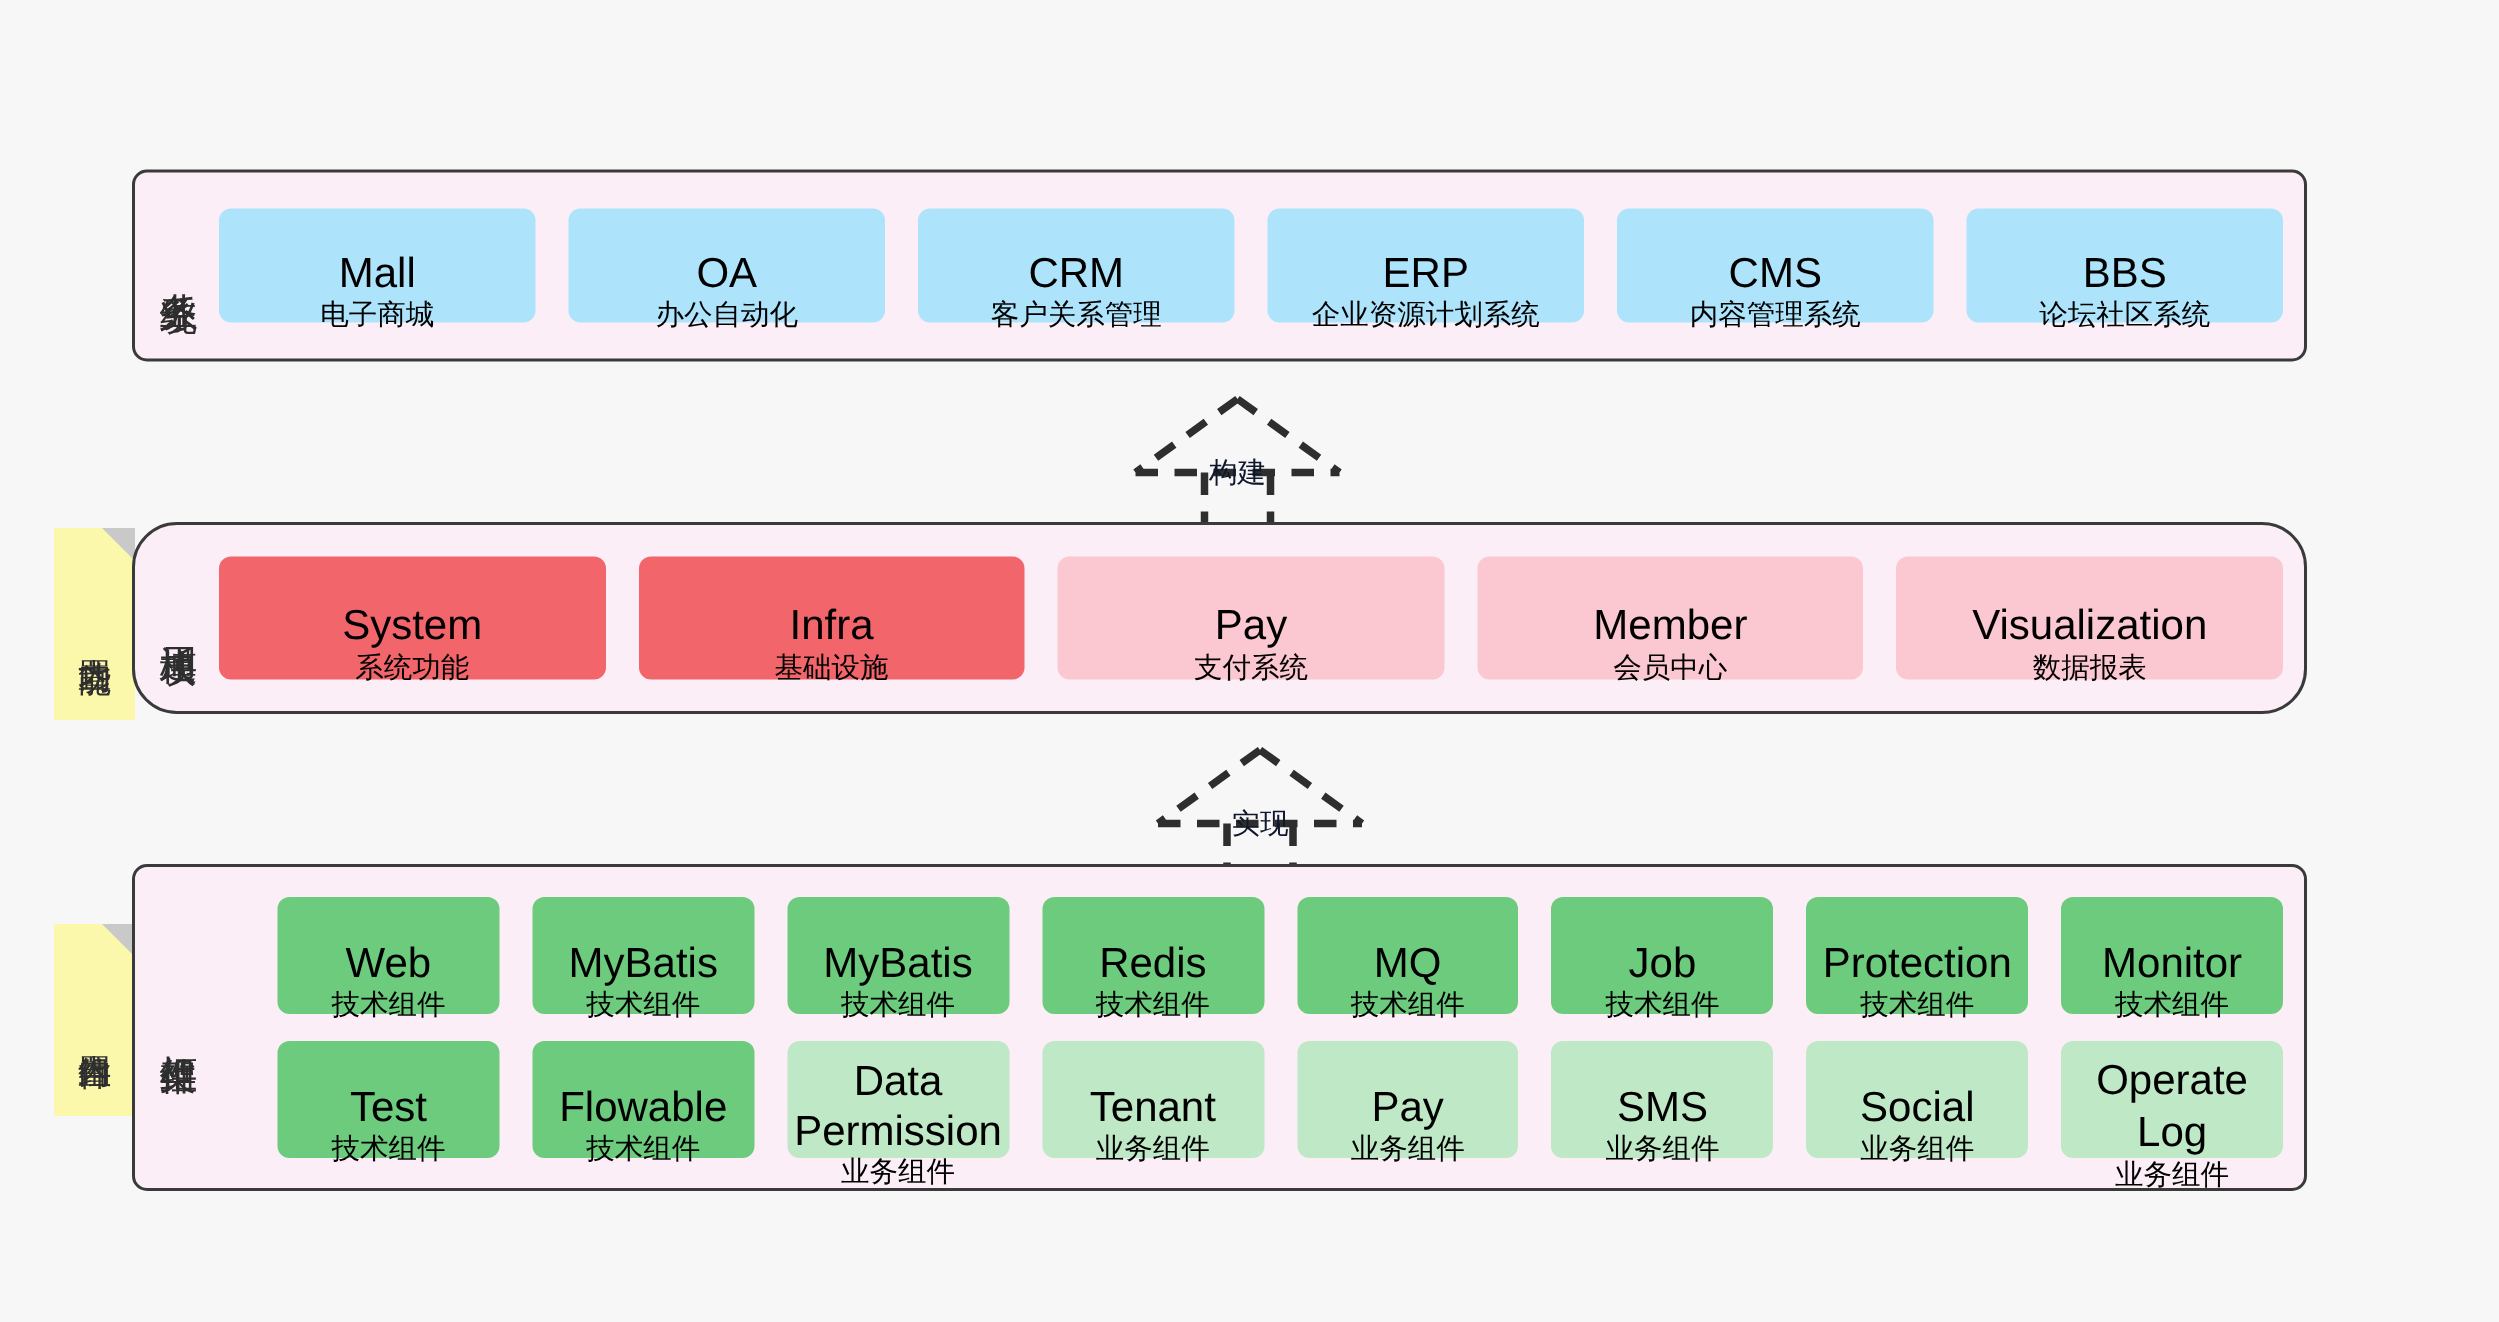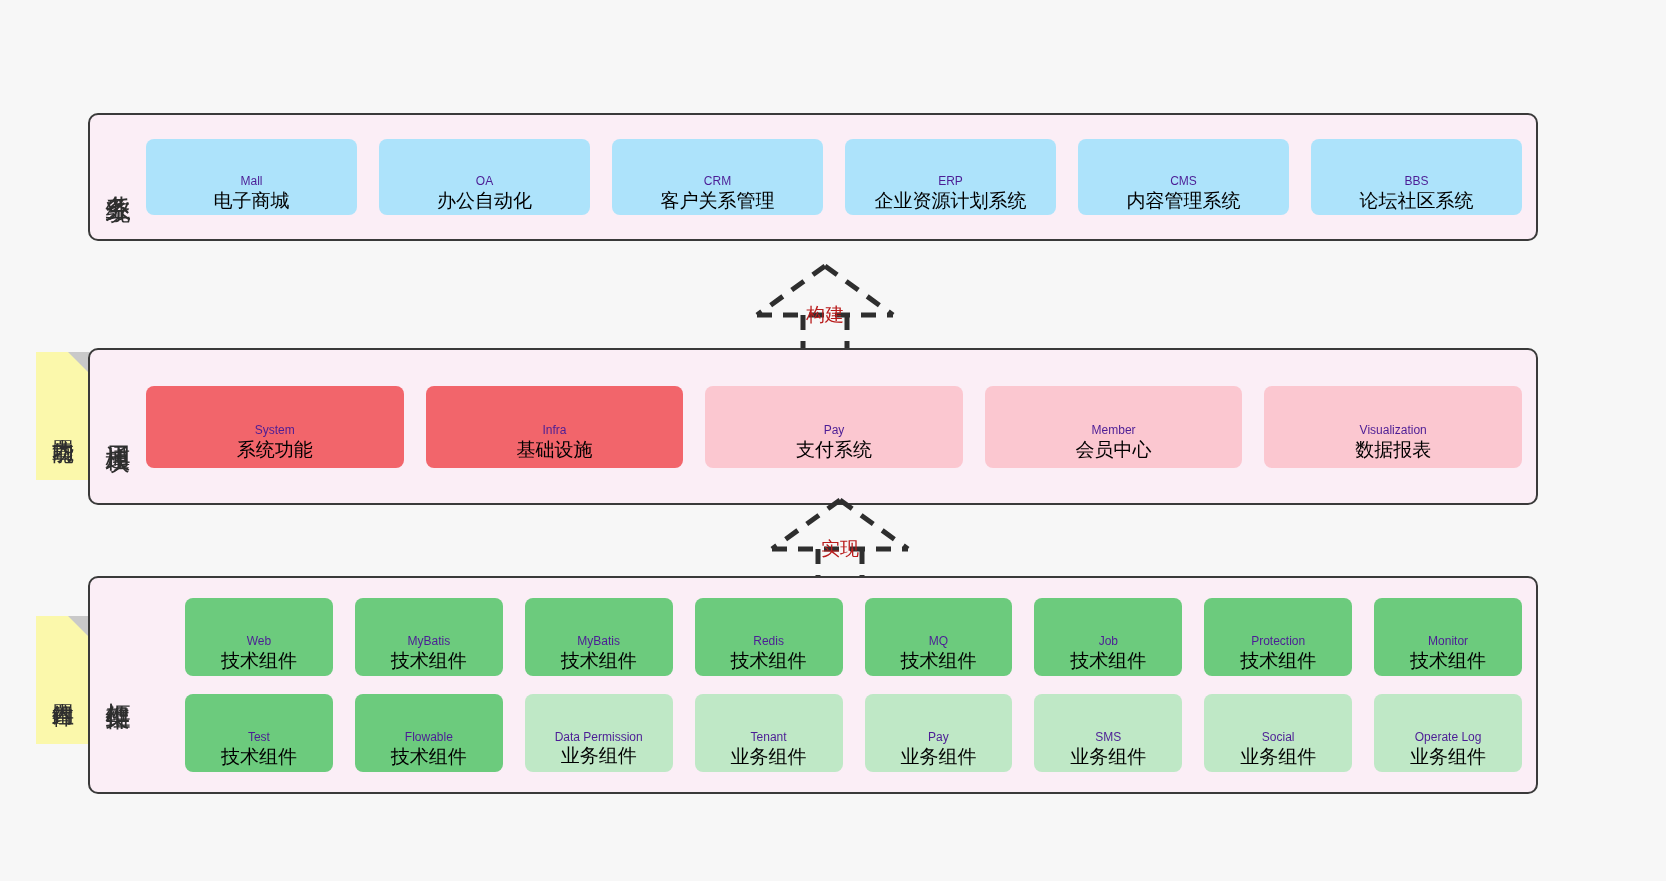--- a/index.html
+++ b/index.html
@@ -71,22 +71,22 @@
     display: flex;
     flex-direction: column;
     align-items: center;
     justify-content: center;
     text-align: center;
     box-sizing: border-box;
     padding: 6px 4px;
     line-height: 1.25;
   }
   .box .en {
-    font-size: 12px;
-    color: #4c1d95;
+    font-size: 28px;
+    color: #000000;
     margin-top: 32px;
   }
   .box .cn {
     font-size: 19px;
     color: #000000;
   }
   .box.two-line-en .en { line-height: 1.18; }
 
   .h-biz  { height: 76px; }
   .h-mod  { height: 82px; }
@@ -133,21 +133,21 @@
     height: 100px;
   }
   .arrow svg { display: block; }
   .arrow .alabel {
     position: absolute;
     left: 0;
     right: 0;
     top: 44px;
     text-align: center;
     font-size: 19px;
-    color: #b91c1c;
+    color: #0f172a;
     background: transparent;
   }
 </style>
 </head>
 <body>
 
 <div id="canvas">
 
   <div class="layer" style="left:88px; top:113px; width:1450px; height:128px;">
     <div class="layer-title">业务系统</div>
@@ -187,21 +187,21 @@
       <path d="M58 57 L58 98 M102 57 L102 98 M58 98 L102 98" fill="none" stroke="#2e2e2e" stroke-width="5" stroke-dasharray="15,11" stroke-linecap="butt"></path>
     </svg>
     <div class="alabel">构建</div>
   </div>
 
   <div class="note" style="left:36px; top:352px; height:128px;">
     <span class="fold"></span>
     <span>内置功能</span>
   </div>
 
-  <div class="layer" style="left:88px; top:348px; width:1450px; height:157px;">
+  <div class="layer" style="left:88px; top:348px; width:1450px; height:128px;border-radius:30px;">
     <div class="layer-title">通用模块</div>
     <div class="layer-body">
       <div class="row">
         <div class="box c-red h-mod">
           <span class="en">System</span>
           <span class="cn">系统功能</span>
         </div>
         <div class="box c-red h-mod">
           <span class="en">Infra</span>
           <span class="cn">基础设施</span>

